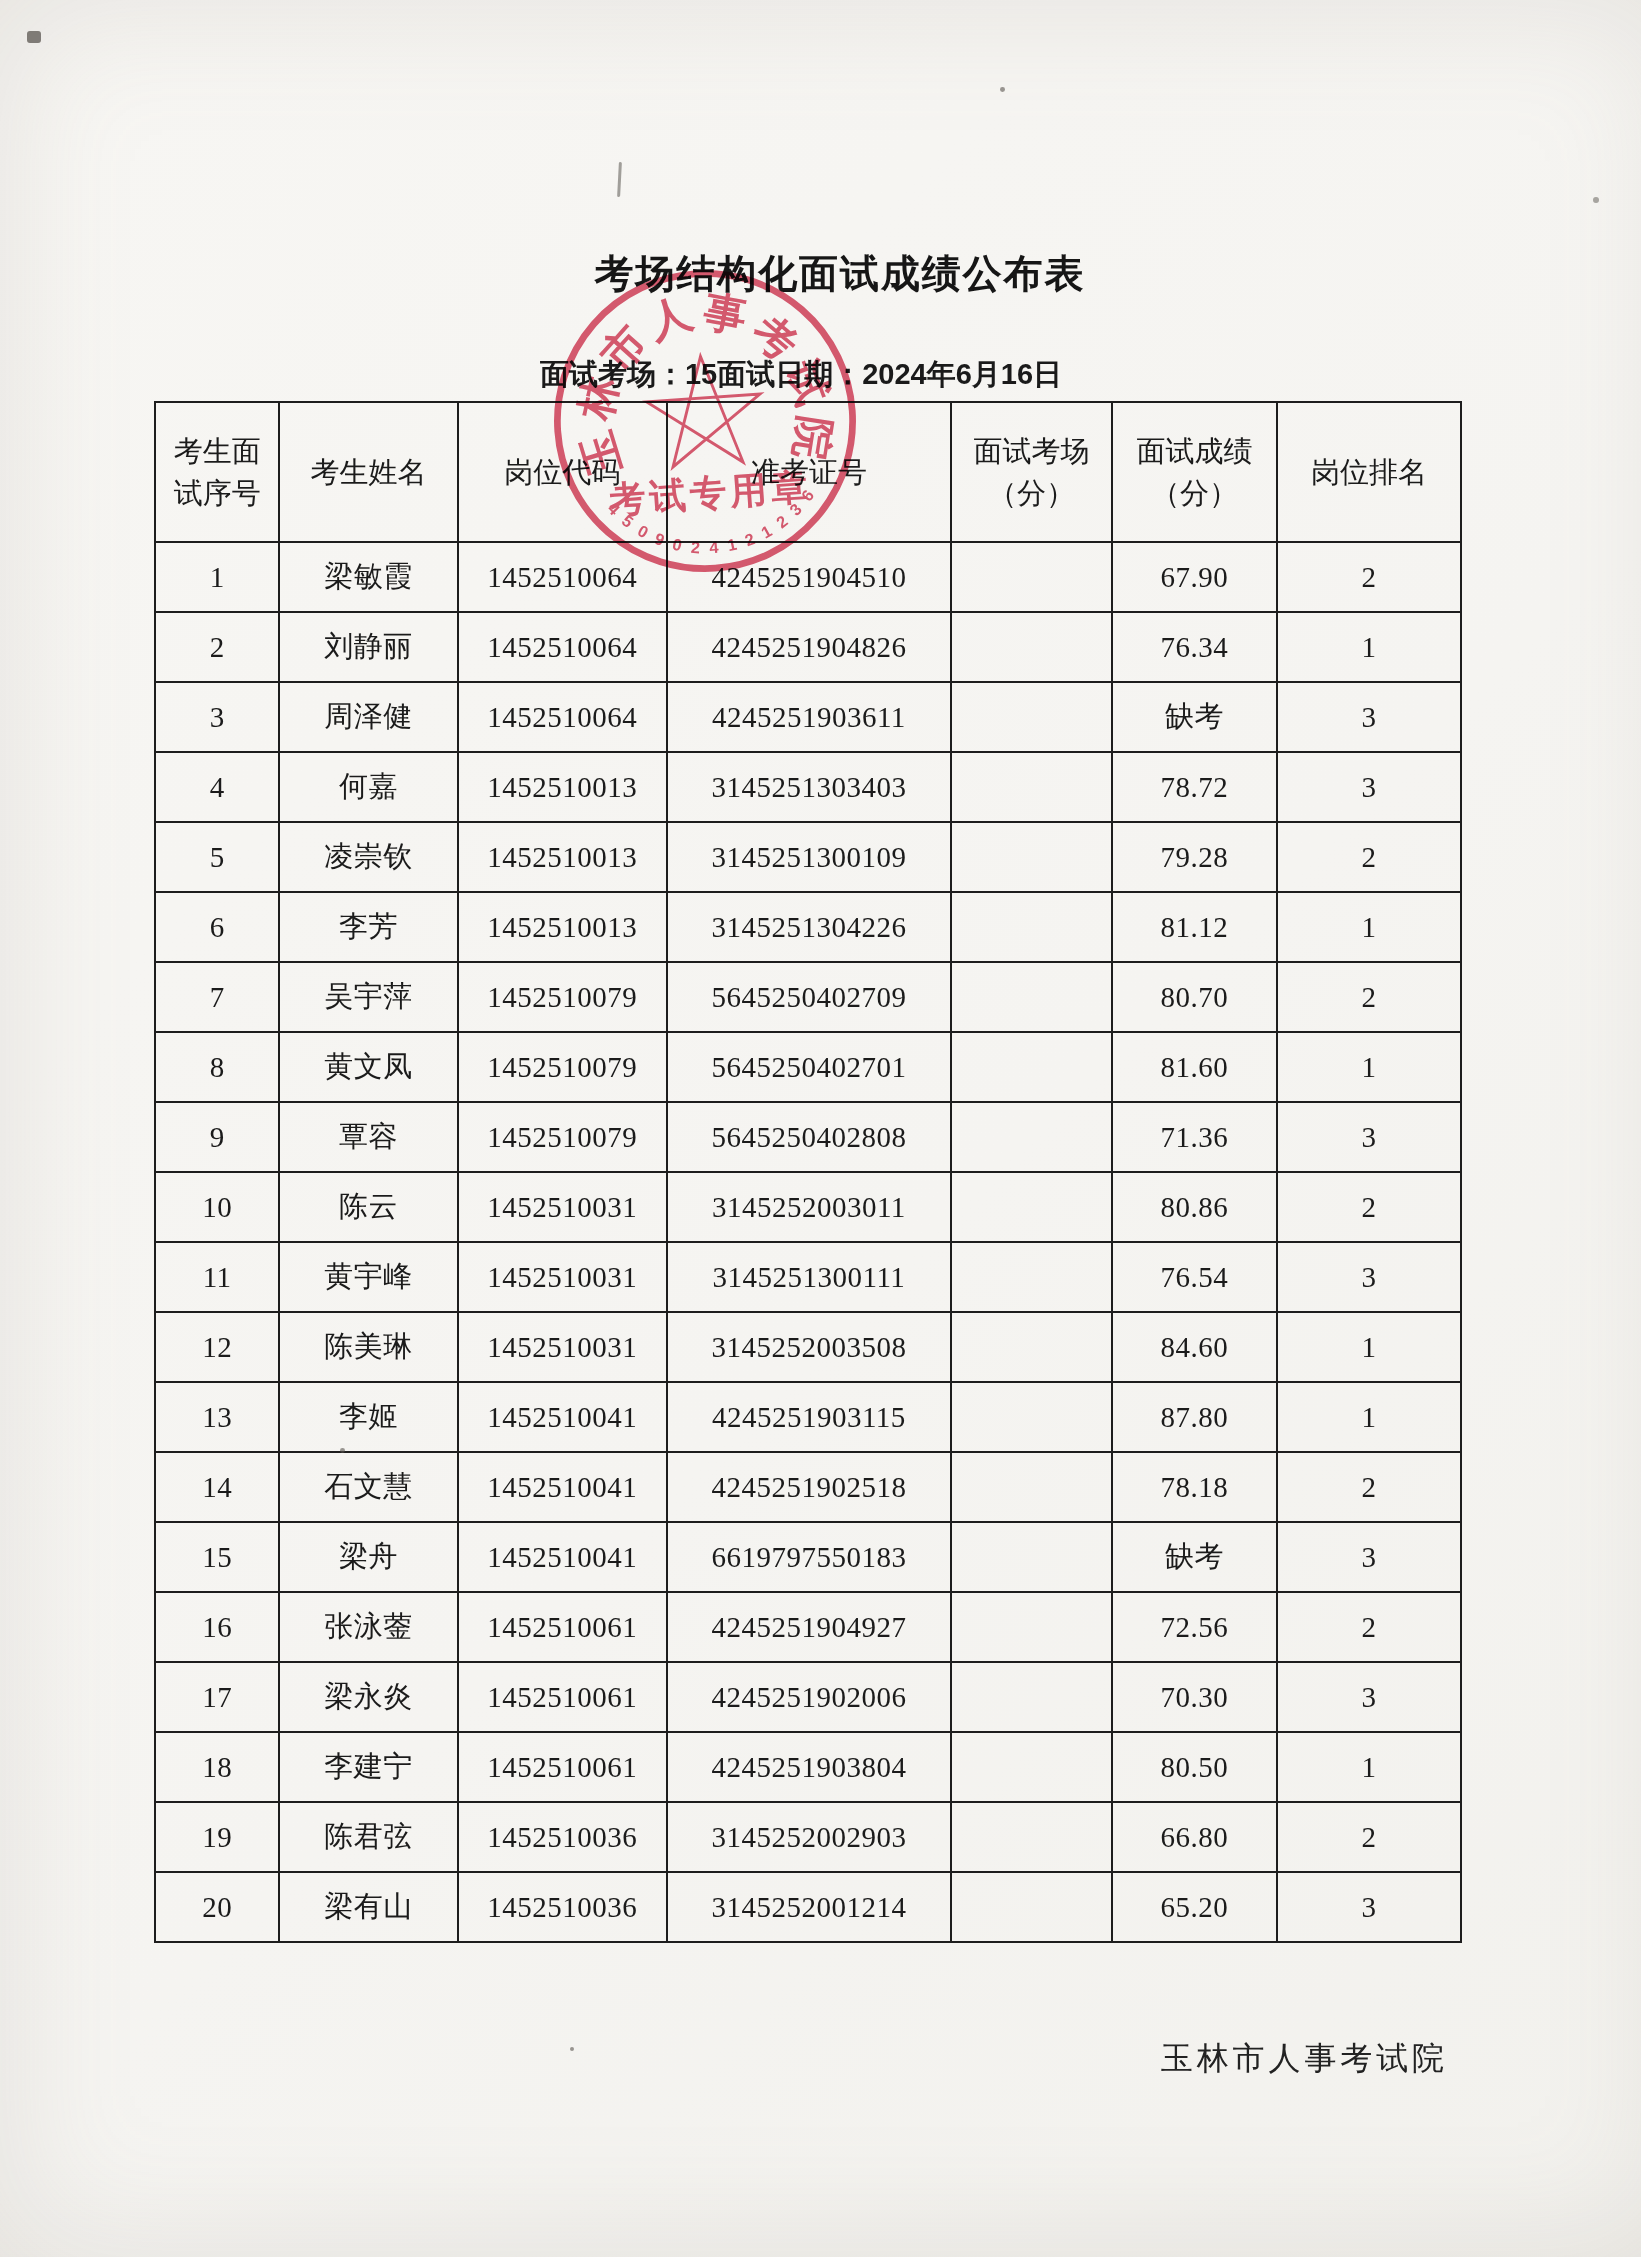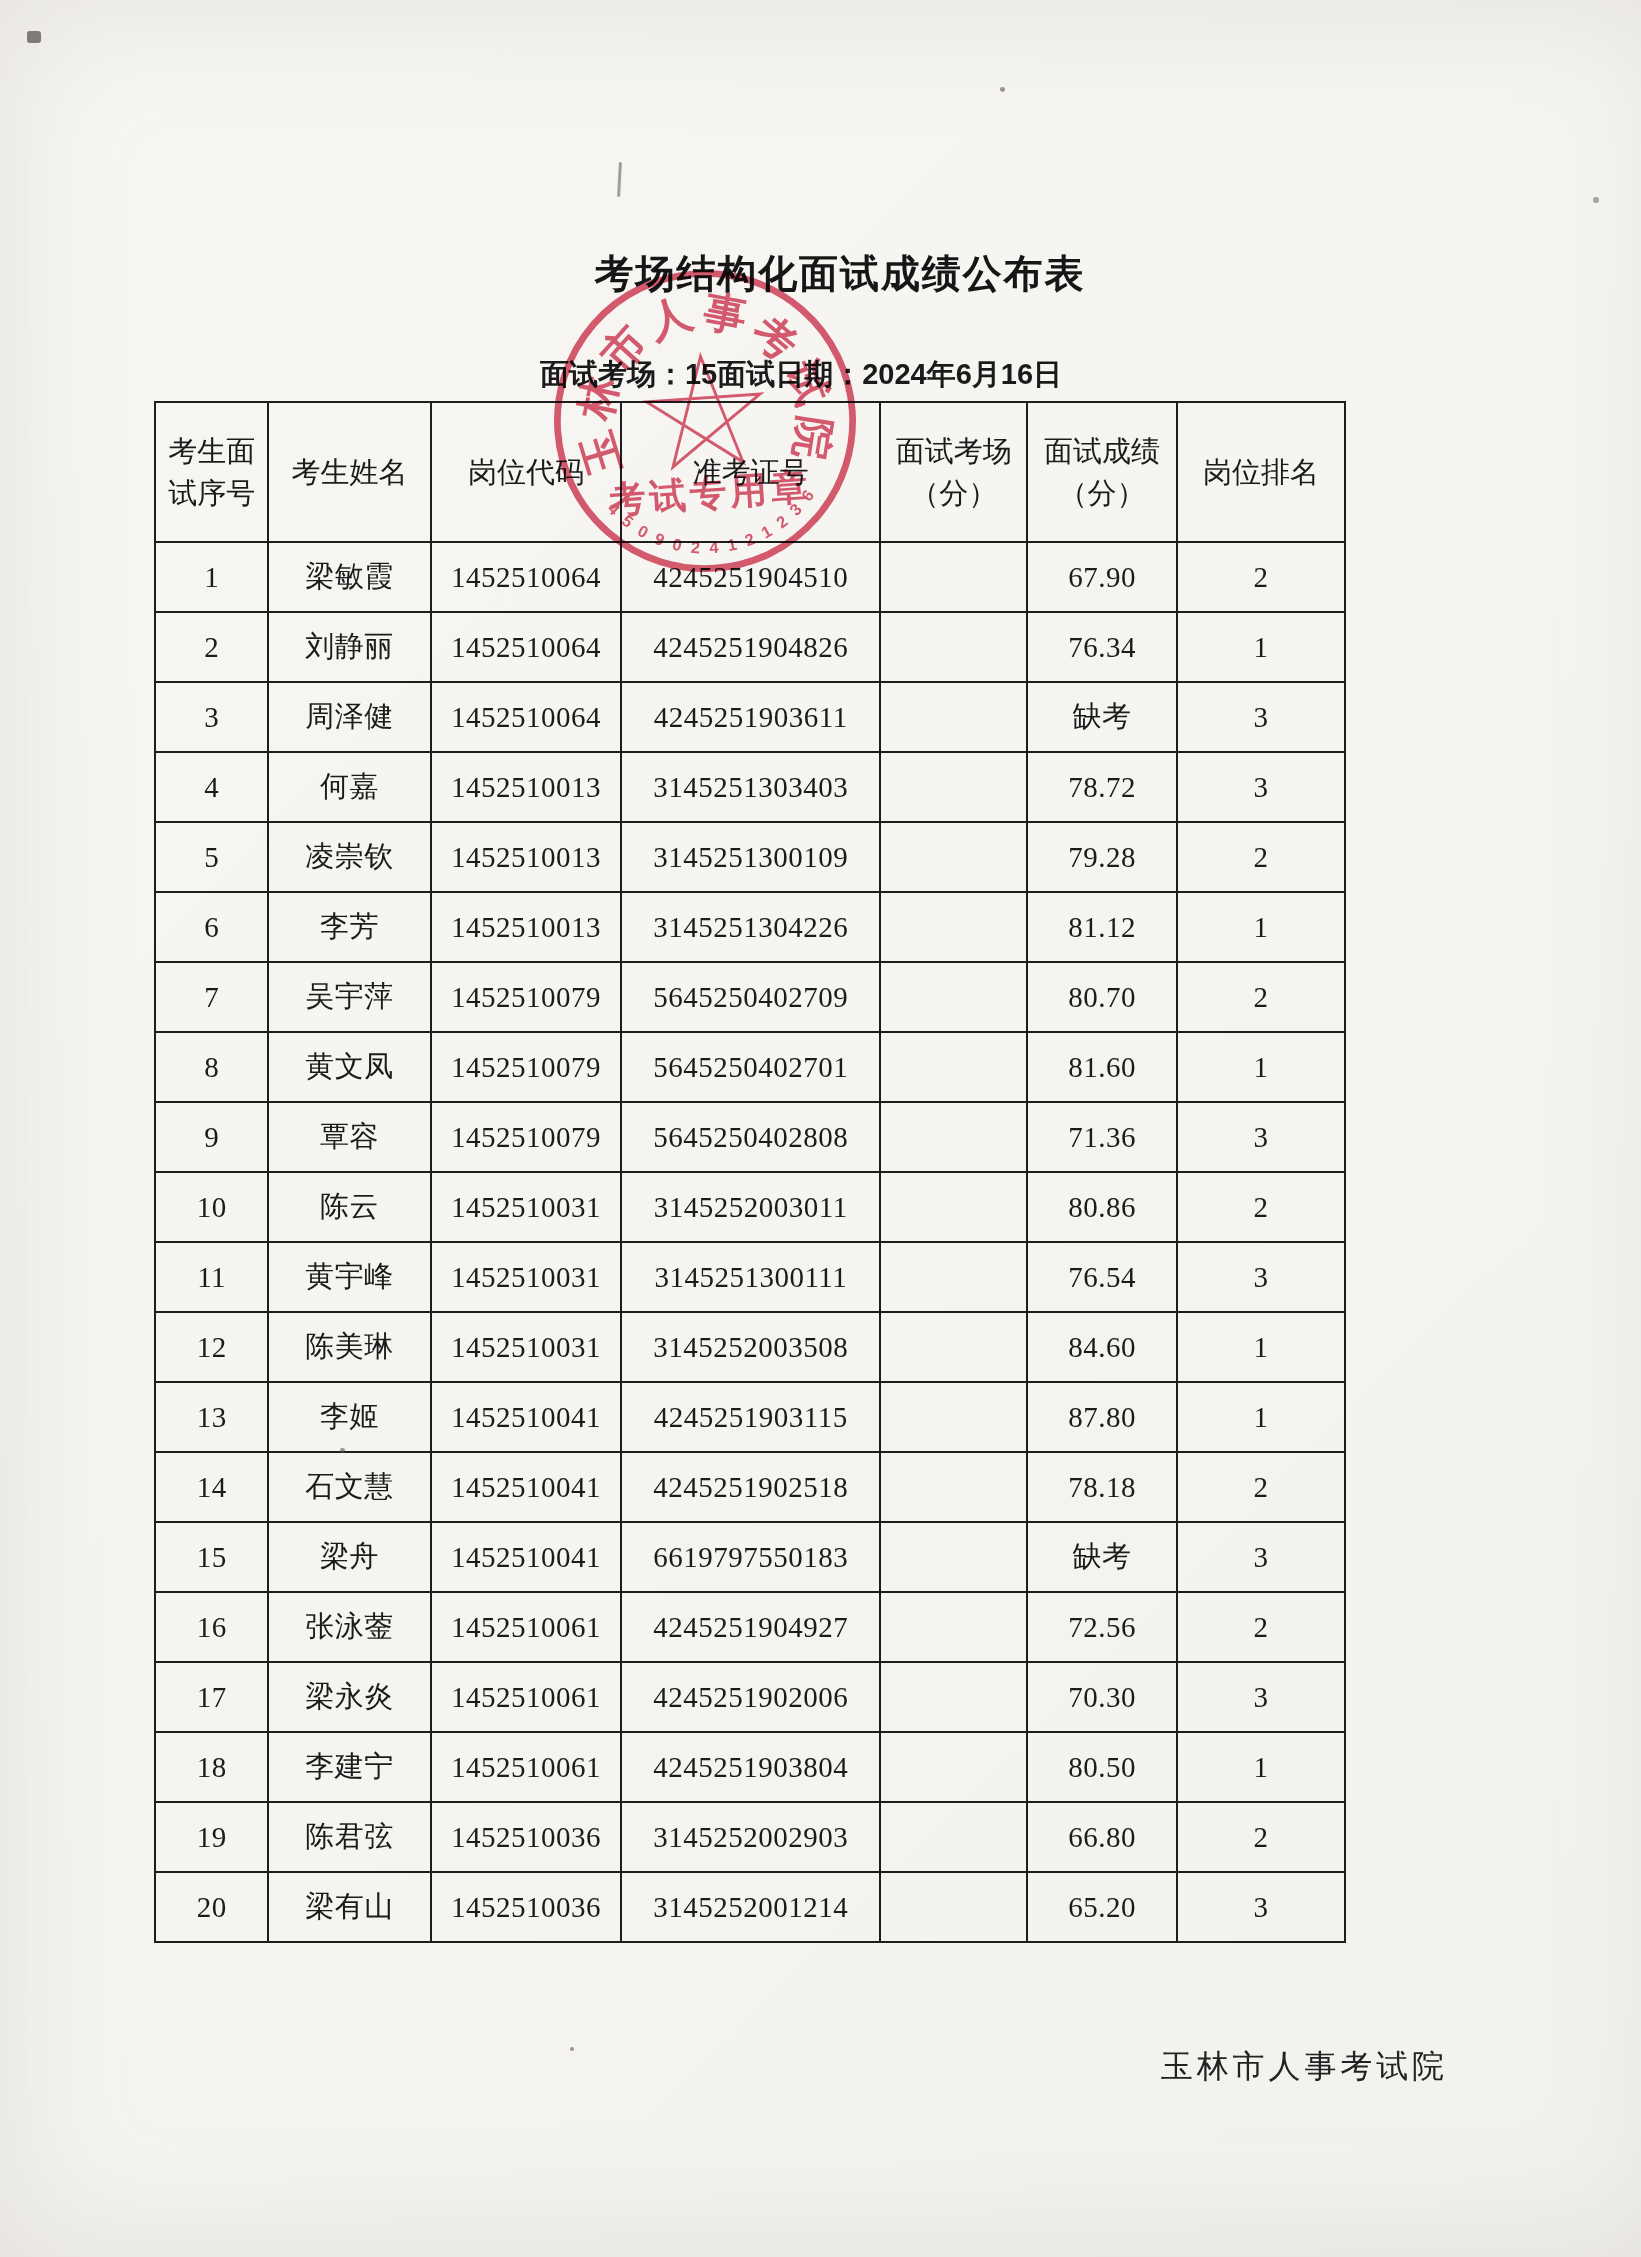--- a/index.html
+++ b/index.html
@@ -19,36 +19,36 @@
   }
   .info-row {
     position:absolute; top:355px; left:154px; width:1308px;
     display:flex; justify-content:center;
     font-family:"Liberation Sans","DejaVu Sans",sans-serif;
     font-weight:bold; font-size:29px; color:#1a1a1a;
   }
   .info-room { padding-left:75px; }
   .info-date { padding-right:89px; }
   table.score-table {
-    position:absolute; left:154px; top:401px; width:1192px;
+    position:absolute; left:154px; top:401px; width:1308px;
     border-collapse:collapse; table-layout:fixed;
     background:transparent;
   }
   .score-table th, .score-table td {
     border:2.4px solid #1d1d1d; text-align:center; vertical-align:middle;
     padding:0; overflow:hidden;
   }
   .score-table { border:2.9px solid #151515; }
   .score-table thead tr { height:140px; }
   .score-table th { font-weight:normal; font-size:29px; line-height:1.45; }
   .score-table tbody tr { height:70px; }
   .score-table td { font-size:29px; letter-spacing:0.5px; }
   .footer-org {
     position:absolute; top:2037px; left:154px; width:1294px;
-    text-align:right; font-size:32px; letter-spacing:3.9px; color:#222;margin-top:8px;
+    text-align:right; font-size:32px; letter-spacing:3.9px; color:#222;
   }
   .stamp {
     position:absolute; left:541px; top:257px; width:328px; height:328px;
     transform:rotate(-4deg); mix-blend-mode:multiply; opacity:0.88;
     pointer-events:none;
   }
   .stamp text { font-family:"Liberation Sans","DejaVu Sans",sans-serif; font-weight:bold; }
   .speck { position:absolute; background:#5a5550; border-radius:50%; }
   .speck.dash { border-radius:1.9px; }
 </style>

